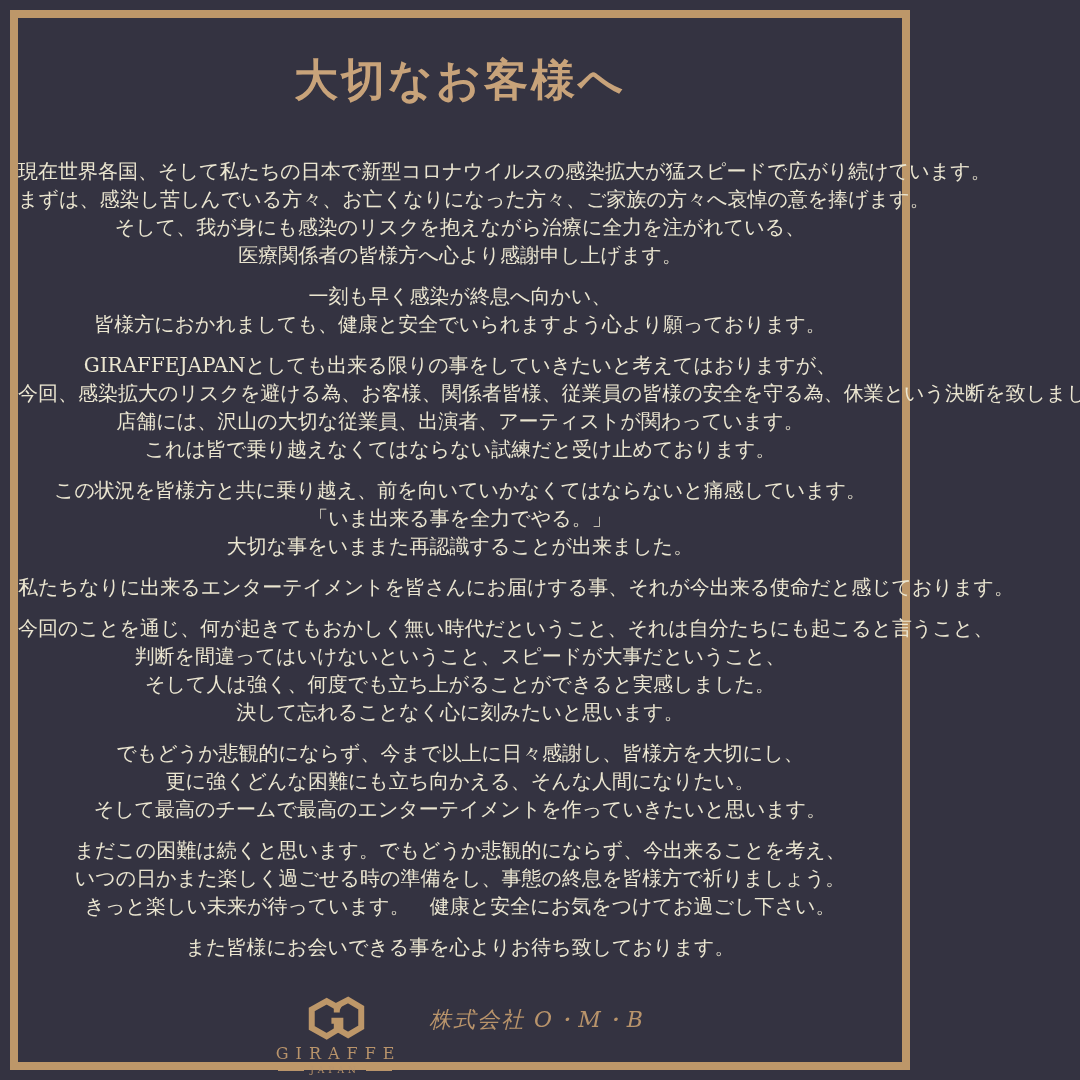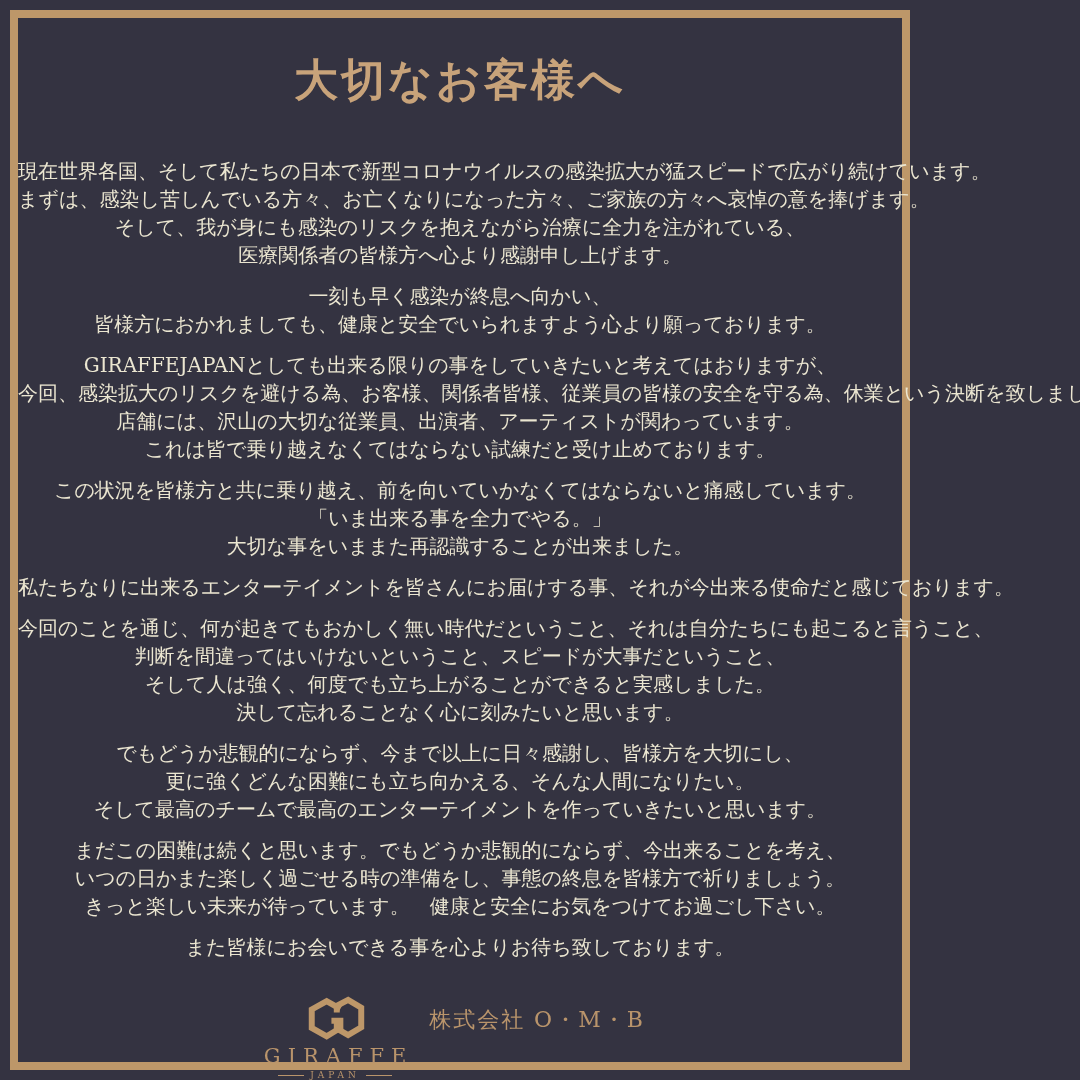--- a/index.html
+++ b/index.html
@@ -65,21 +65,21 @@
   }
   .logo-block {
     display: flex;
     flex-direction: column;
     align-items: center;
     width: 120px;
   }
   .logo-icon { width: 62px; height: 46px; }
   .logo-brand {
     margin-top: 2px;
-    font-size: 21px;
+    font-size: 16px;
     letter-spacing: 7px;
     color: #b9946b;
     white-space: nowrap;
     text-indent: 7px; 
   }
   .logo-sub-row {
     display: flex;
     align-items: center;
     gap: 6px;
     margin-top: 2px;
@@ -95,20 +95,21 @@
     color: #b9946b;
     white-space: nowrap;
     text-align: right;
   }
   .company-block {
     display: flex;
     flex-direction: row;
     justify-content: center;
     color: #b9946b;
     padding-top: 6px;
+    font-style: italic;
   }
   .company-line {
     font-size: 22px;
     line-height: 36px;
     letter-spacing: 2px;
     white-space: nowrap;
   }
 </style>
 </head>
 <body>

